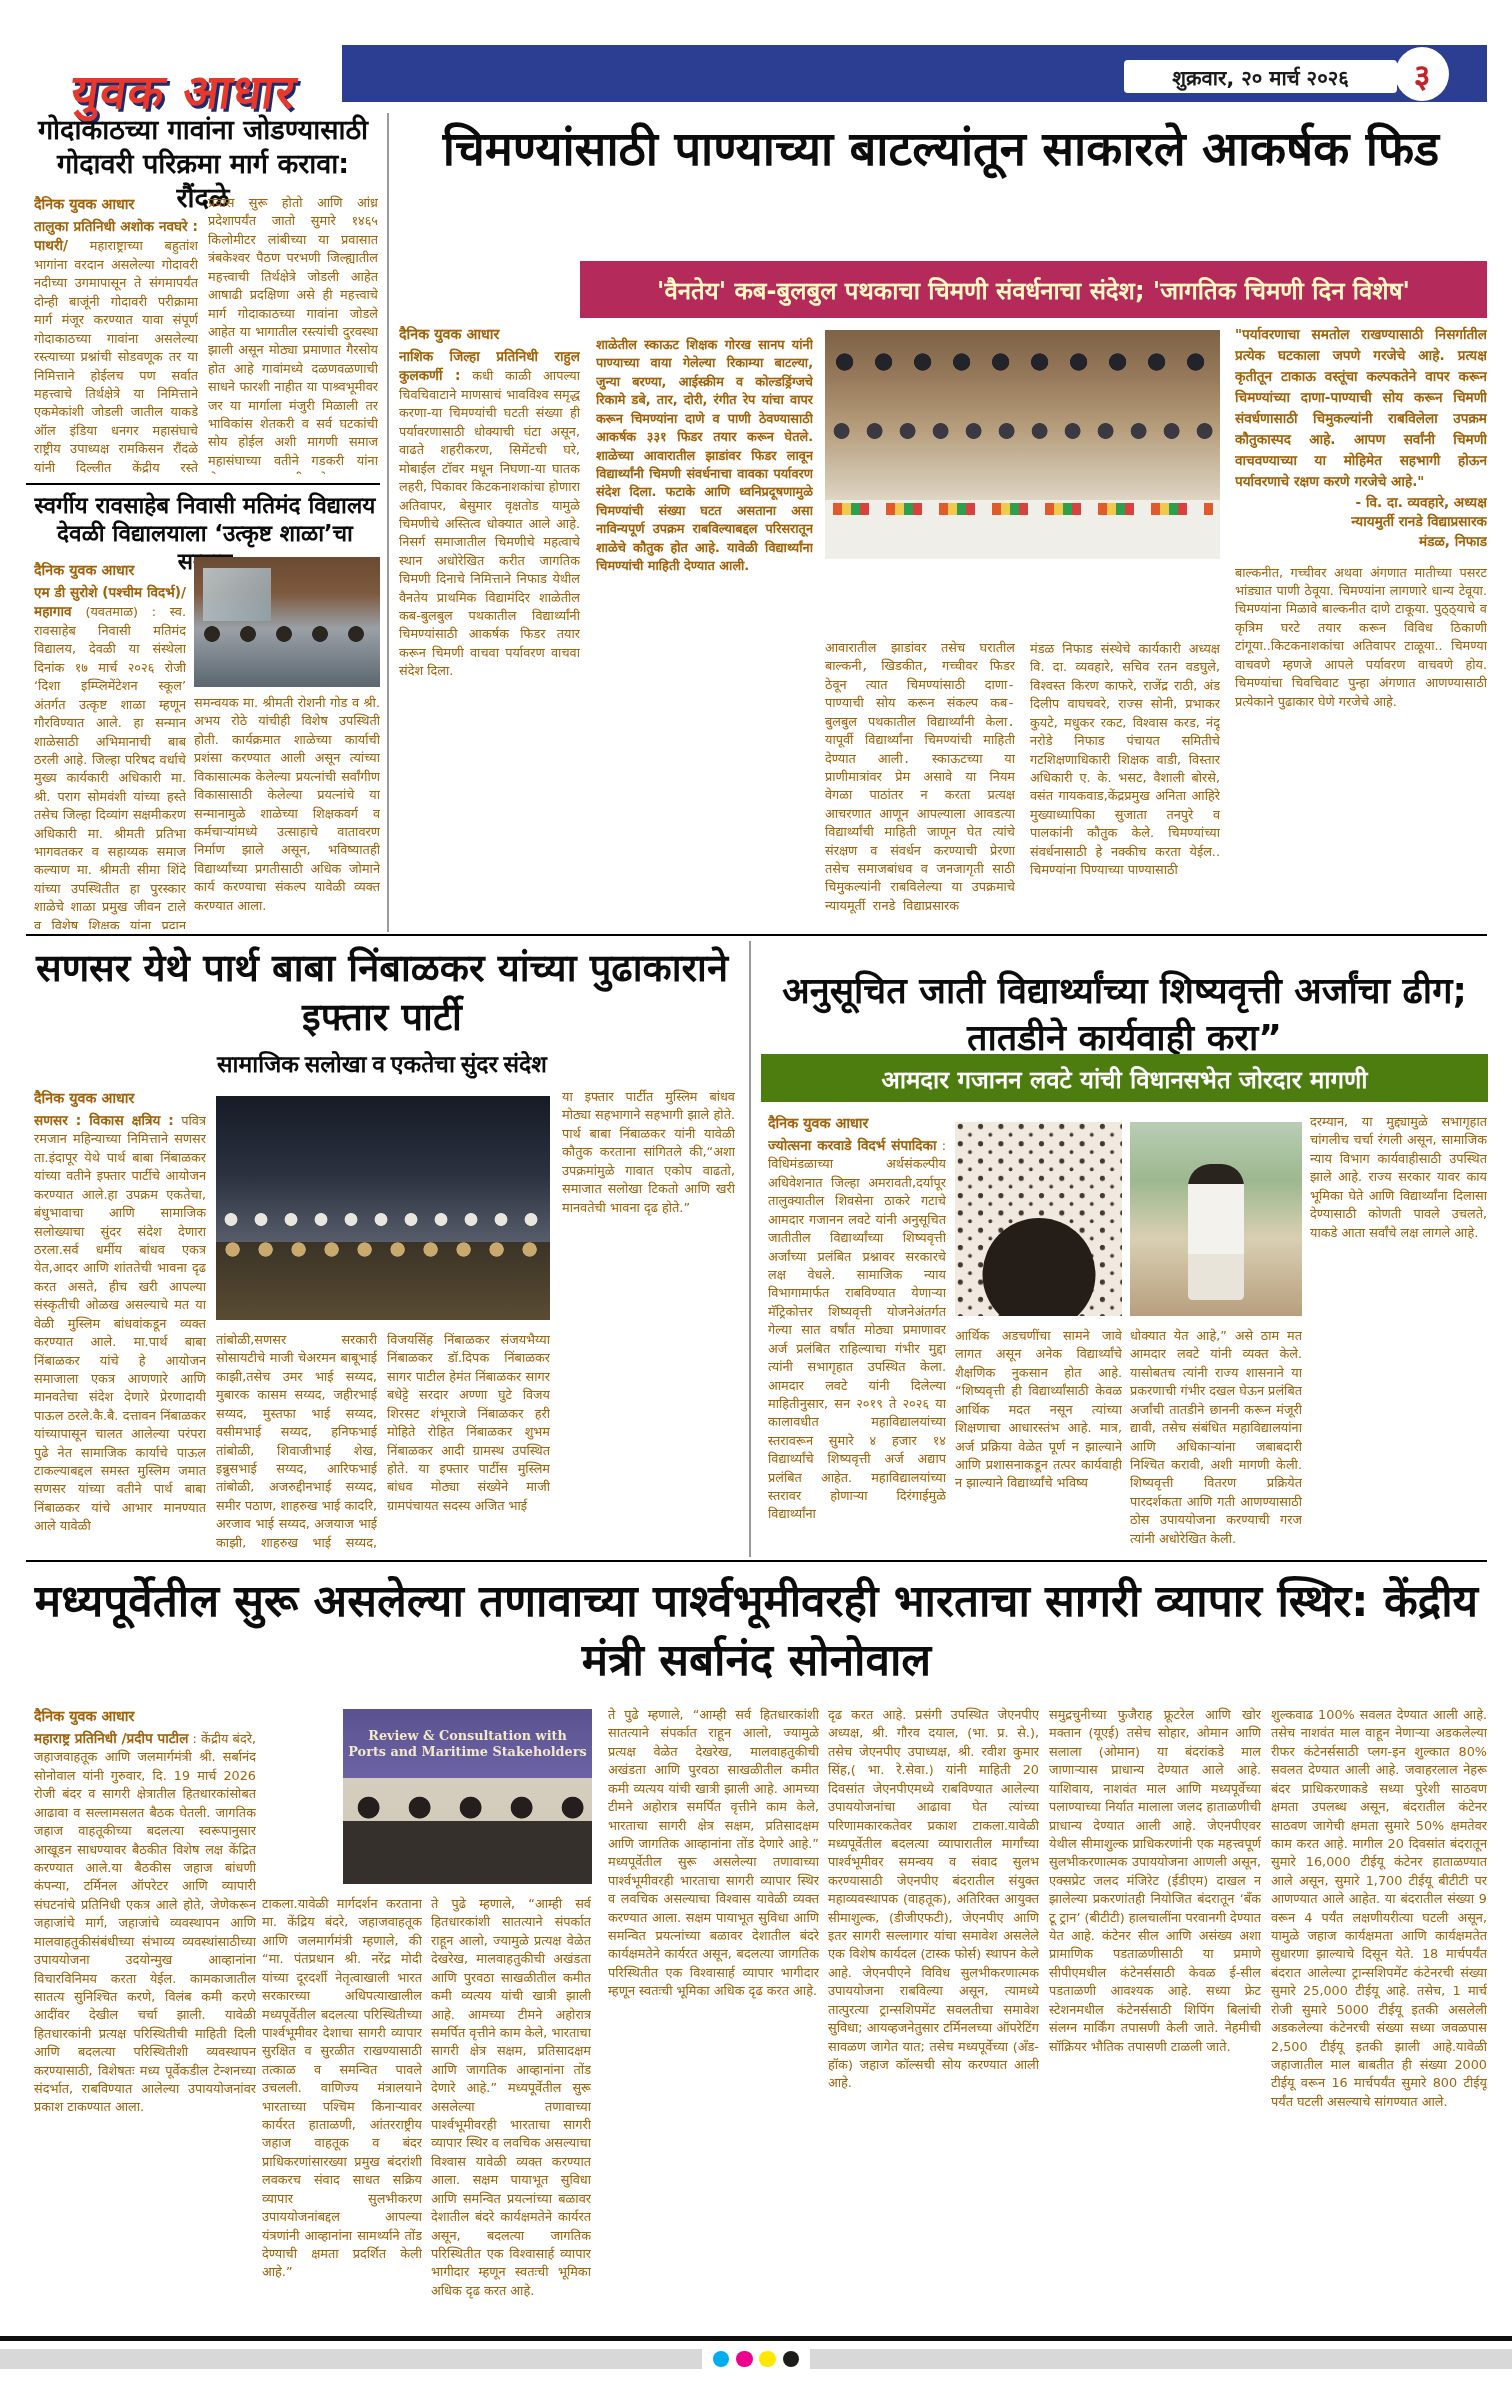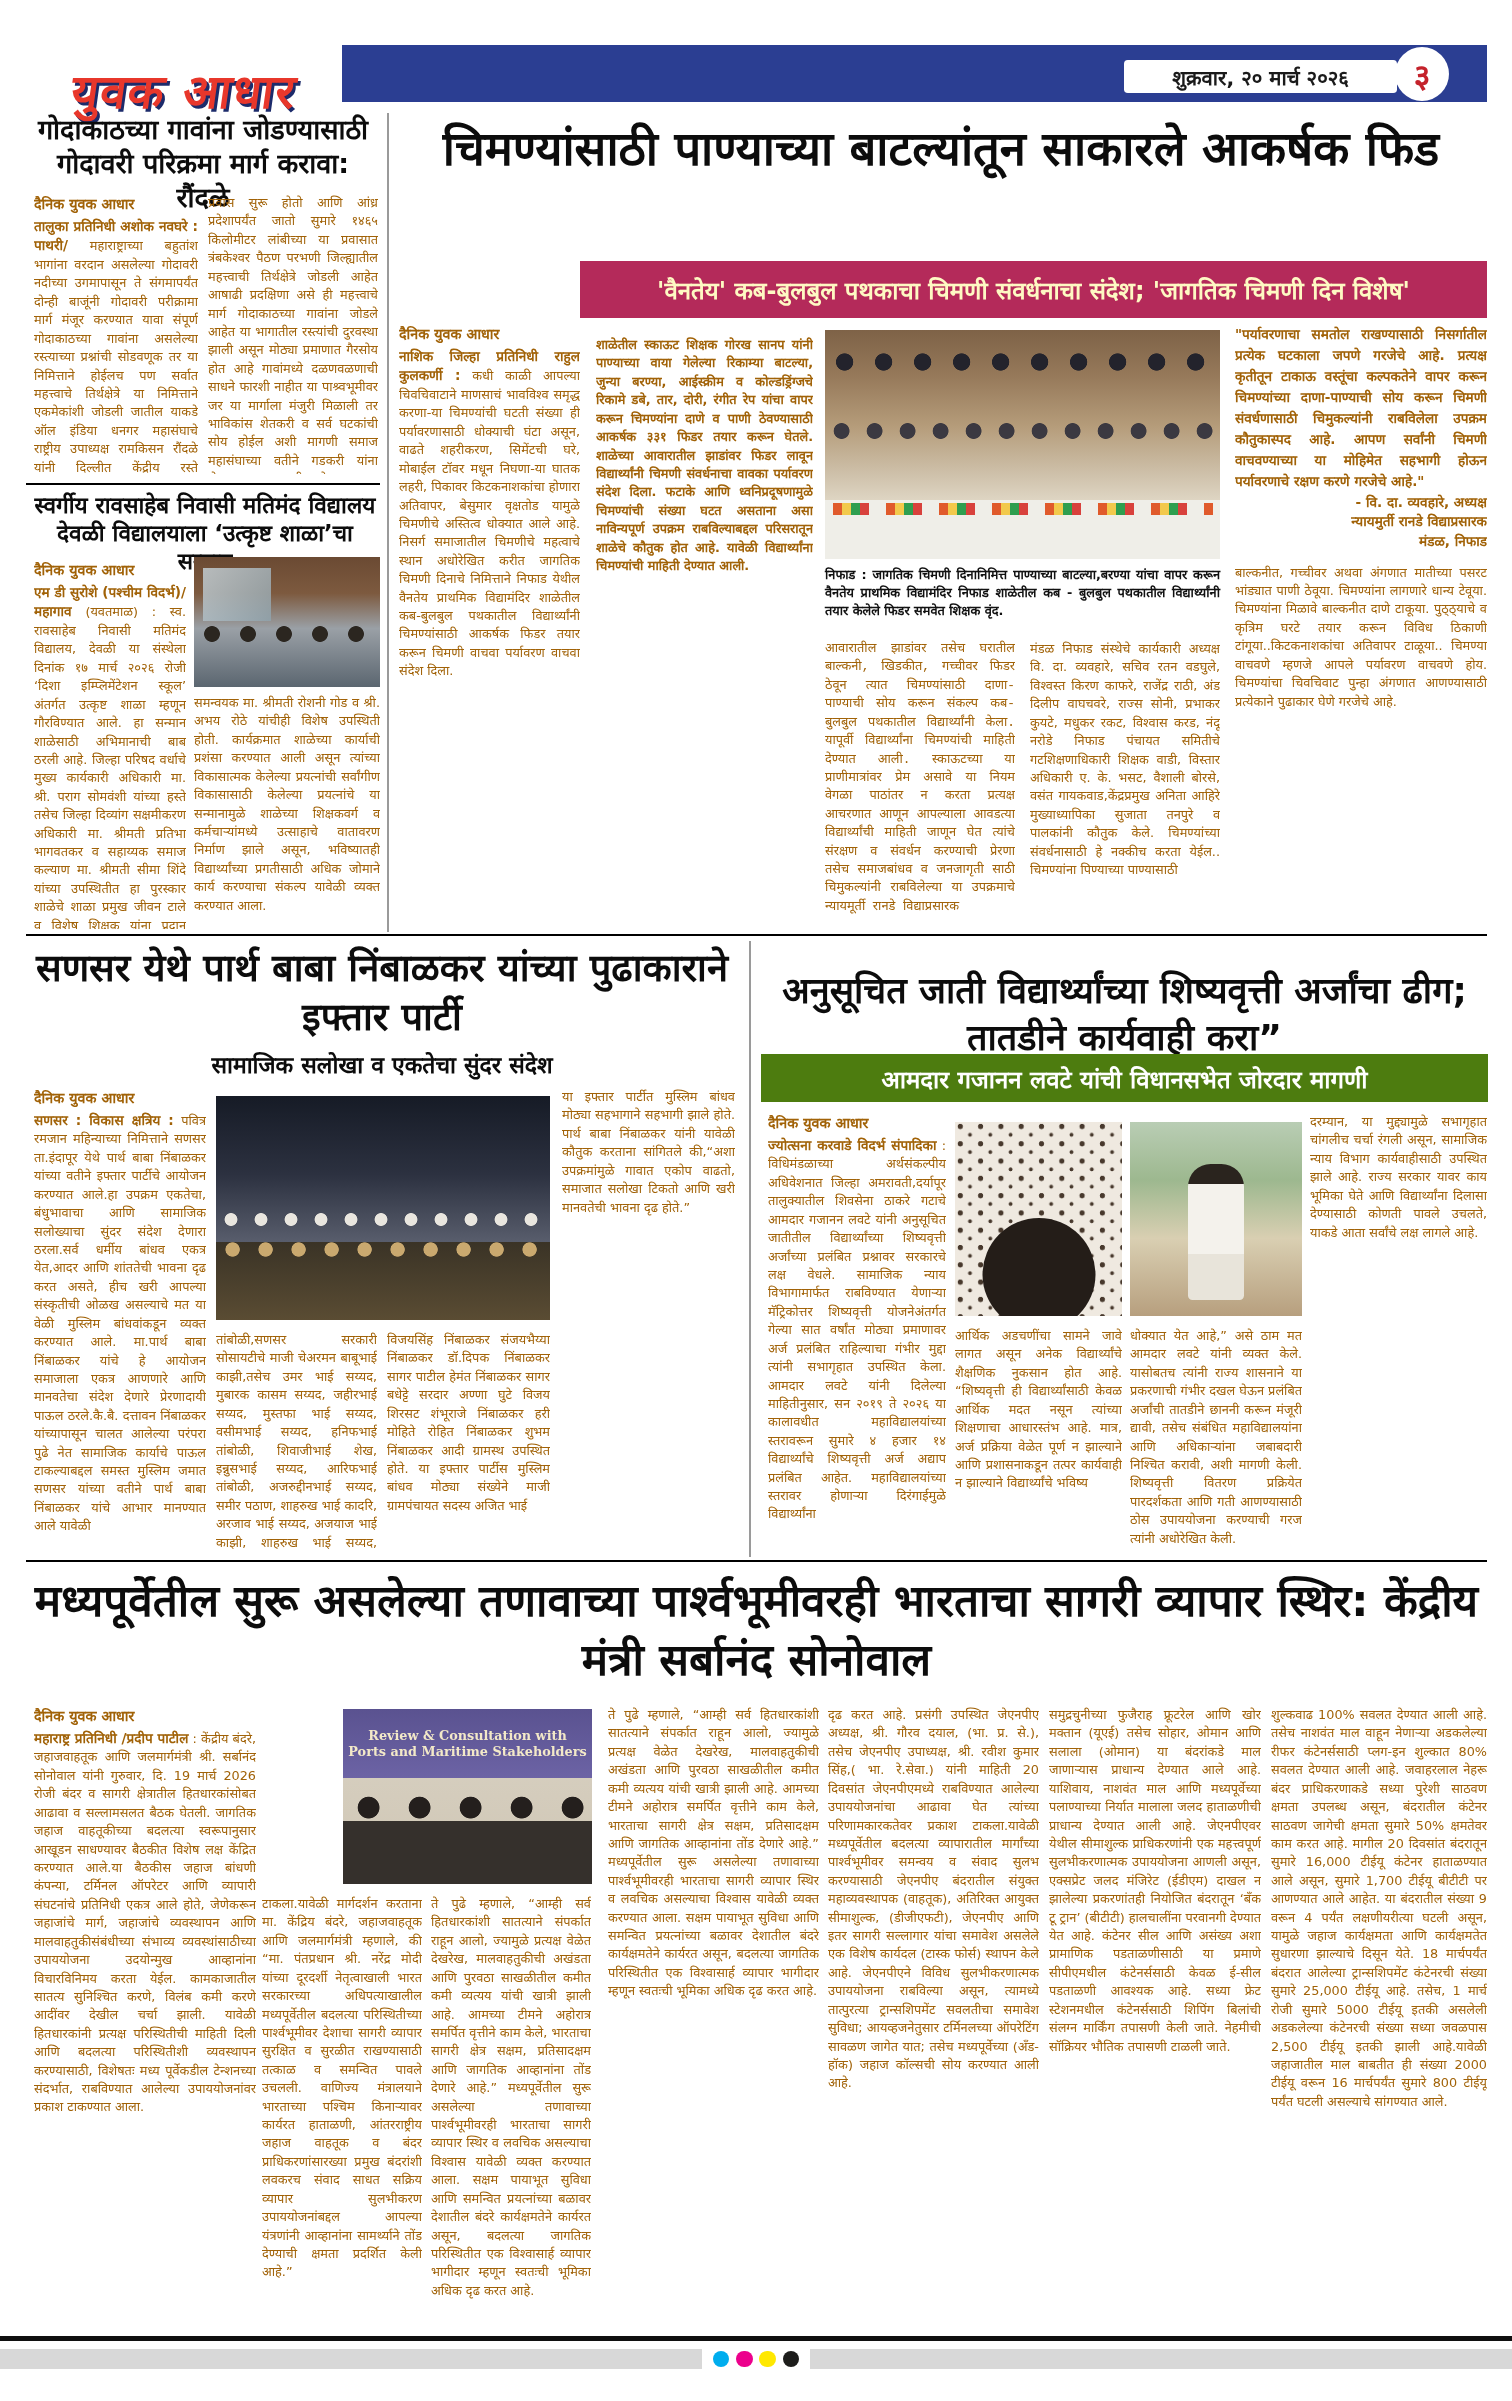--- a/index.html
+++ b/index.html
@@ -58,21 +58,21 @@
   .c-photo .glass{position:absolute;left:9px;top:10.5px;width:68px;height:53px;background:linear-gradient(135deg,#c9d6dd,#8fa3ad);opacity:.8;}
   .c-photo .people{position:absolute;left:0;right:0;bottom:0;height:65px;background-image:radial-gradient(circle at 18px 12px,#2b2620 7.5px,transparent 8.3px);background-size:36px 65px;background-repeat:repeat-x;}
   .c-c2{left:194px;top:694px;width:186px;height:235px;}
 
   
   .rule-1{left:26px;top:934px;width:1461px;height:2.3px;}
   .vrule-mid{left:749px;top:941px;width:1.5px;height:616px;}
 
   
   .d-hl{left:26px;top:944px;width:712px;font-size:38px;line-height:1.3;}
-  .d-sub{left:26px;top:1051px;width:712px;font-size:23px;}
+  .d-sub{left:26px;top:1051px;width:712px;font-size:23px;font-family:Liberation Serif, serif;}
   .d-c1{left:34px;top:1088px;width:172px;height:465px;}
   .d-photo{position:absolute;left:216px;top:1096px;width:334px;height:224px;background:linear-gradient(180deg,#161b26 0%,#2c3140 35%,#585d6c 65%,#8c8f9c 100%);overflow:hidden;}
   .d-photo .caps{position:absolute;left:0;right:0;top:113px;height:35px;background-image:radial-gradient(circle at 15px 10.5px,#e9e6df 6px,transparent 6.8px);background-size:30px 35px;background-repeat:repeat-x;}
   .d-photo .bodies{position:absolute;left:0;right:0;bottom:0;height:78px;background-image:radial-gradient(circle at 16.6px 7.5px,#caa96f 6.8px,transparent 7.5px),linear-gradient(180deg,#3a3326,#5a4c33);background-size:33px 78px,100% 100%;background-repeat:repeat-x,no-repeat;}
   .d-c2{left:216px;top:1331px;width:161px;height:222px;}
   .d-c3{left:387px;top:1331px;width:163px;height:222px;}
   .d-c4{left:562px;top:1088px;width:173px;height:465px;}
 
   
   .e-hl{left:761px;top:944px;width:727px;font-size:36px;line-height:1.3;margin-top:24px;}
@@ -141,21 +141,20 @@
     <div class="agency">दैनिक युवक आधार</div>
     <div><b>नाशिक जिल्हा प्रतिनिधी राहुल कुलकर्णी :</b> <span>कधी काळी आपल्या चिवचिवाटाने माणसाचं भावविश्व समृद्ध करणा-या चिमण्यांची घटती संख्या ही पर्यावरणासाठी धोक्याची घंटा असून, वाढते शहरीकरण, सिमेंटची घरे, मोबाईल टॉवर मधून निघणा-या घातक लहरी, पिकावर किटकनाशकांचा होणारा अतिवापर, बेसुमार वृक्षतोड यामुळे चिमणीचे अस्तित्व धोक्यात आले आहे. निसर्ग समाजातील चिमणीचे महत्वाचे स्थान अधोरेखित करीत जागतिक चिमणी दिनाचे निमित्ताने निफाड येथील वैनतेय प्राथमिक विद्यामंदिर शाळेतील कब-बुलबुल पथकातील विद्यार्थ्यांनी चिमण्यांसाठी आकर्षक फिडर तयार करून चिमणी वाचवा पर्यावरण वाचवा संदेश दिला.</span></div>
   </div>
   <div class="col b-t2">शाळेतील स्काऊट शिक्षक गोरख सानप यांनी पाण्याच्या वाया गेलेल्या रिकाम्या बाटल्या, जुन्या बरण्या, आईस्क्रीम व कोल्डड्रिंग्जचे रिकामे डबे, तार, दोरी, रंगीत रेप यांचा वापर करून चिमण्यांना दाणे व पाणी ठेवण्यासाठी आकर्षक ३३१ फिडर तयार करून घेतले. शाळेच्या आवारातील झाडांवर फिडर लावून विद्यार्थ्यांनी चिमणी संवर्धनाचा वावका पर्यावरण संदेश दिला. फटाके आणि ध्वनिप्रदूषणामुळे चिमण्यांची संख्या घटत असताना असा नाविन्यपूर्ण उपक्रम राबविल्याबद्दल परिसरातून शाळेचे कौतुक होत आहे. यावेळी विद्यार्थ्यांना चिमण्यांची माहिती देण्यात आली.</div>
   <div class="b-photo">
     <div class="heads-standing"></div>
     <div class="heads-seated"></div>
     <div class="cloth"></div>
     <div class="feeders"></div>
   </div>
-  <div class="caption b-cap">निफाड : जागतिक चिमणी दिनानिमित्त पाण्याच्या बाटल्या,बरण्या यांचा वापर करून वैनतेय प्राथमिक विद्यामंदिर निफाड शाळेतील कब - बुलबुल पथकातील विद्यार्थ्यांनी तयार केलेले फिडर समवेत शिक्षक वृंद.</div>
   <div class="col b-t3">आवारातील झाडांवर तसेच घरातील बाल्कनी, खिडकीत, गच्चीवर फिडर ठेवून त्यात चिमण्यांसाठी दाणा-पाण्याची सोय करून संकल्प कब-बुलबुल पथकातील विद्यार्थ्यांनी केला. यापूर्वी विद्यार्थ्यांना चिमण्यांची माहिती देण्यात आली. स्काऊटच्या या प्राणीमात्रांवर प्रेम असावे या नियम वेगळा पाठांतर न करता प्रत्यक्ष आचरणात आणून आपल्याला आवडत्या विद्यार्थ्यांची माहिती जाणून घेत त्यांचे संरक्षण व संवर्धन करण्याची प्रेरणा तसेच समाजबांधव व जनजागृती साठी चिमुकल्यांनी राबविलेल्या या उपक्रमाचे न्यायमूर्ती रानडे विद्याप्रसारक</div>
   <div class="col b-t4">मंडळ निफाड संस्थेचे कार्यकारी अध्यक्ष वि. दा. व्यवहारे, सचिव रतन वडघुले, विश्वस्त किरण काफरे, राजेंद्र राठी, अंड दिलीप वाघचवरे, राज्स सोनी, प्रभाकर कुयटे, मधुकर रकट, विश्वास करड, नंदू नरोडे निफाड पंचायत समितीचे गटशिक्षणाधिकारी शिक्षक वाडी, विस्तार अधिकारी ए. के. भसट, वैशाली बोरसे, वसंत गायकवाड,केंद्रप्रमुख अनिता आहिरे मुख्याध्यापिका सुजाता तनपुरे व पालकांनी कौतुक केले. चिमण्यांच्या संवर्धनासाठी हे नक्कीच करता येईल.. चिमण्यांना पिण्याच्या पाण्यासाठी</div>
   <div class="col b-t5">
     <div class="quote">"पर्यावरणाचा समतोल राखण्यासाठी निसर्गातील प्रत्येक घटकाला जपणे गरजेचे आहे. प्रत्यक्ष कृतीतून टाकाऊ वस्तूंचा कल्पकतेने वापर करून चिमण्यांच्या दाणा-पाण्याची सोय करून चिमणी संवर्धणासाठी चिमुकल्यांनी राबविलेला उपक्रम कौतुकास्पद आहे. आपण सर्वांनी चिमणी वाचवण्याच्या या मोहिमेत सहभागी होऊन पर्यावरणाचे रक्षण करणे गरजेचे आहे."</div>
     <div class="quote-attr">- वि. दा. व्यवहारे, अध्यक्ष</div>
     <div class="quote-attr">न्यायमुर्ती रानडे विद्याप्रसारक</div>
     <div class="quote-attr">मंडळ, निफाड</div>
     <div class="after">बाल्कनीत, गच्चीवर अथवा अंगणात मातीच्या पसरट भांड्यात पाणी ठेवूया. चिमण्यांना लागणारे धान्य टेवूया. चिमण्यांना मिळावे बाल्कनीत दाणे टाकूया. पुठ्ठ्याचे व कृत्रिम घरटे तयार करून विविध ठिकाणी टांगूया..किटकनाशकांचा अतिवापर टाळूया.. चिमण्या वाचवणे म्हणजे आपले पर्यावरण वाचवणे होय. चिमण्यांचा चिवचिवाट पुन्हा अंगणात आणण्यासाठी प्रत्येकाने पुढाकार घेणे गरजेचे आहे.</div>
   </div>
 

